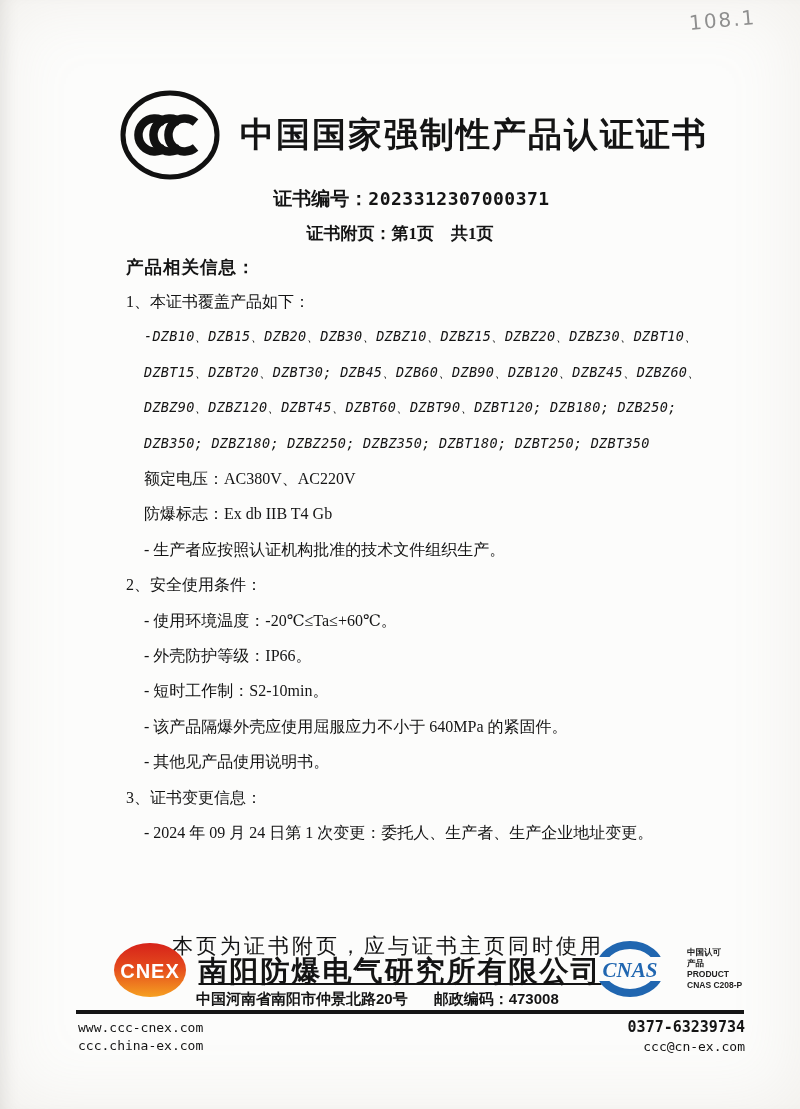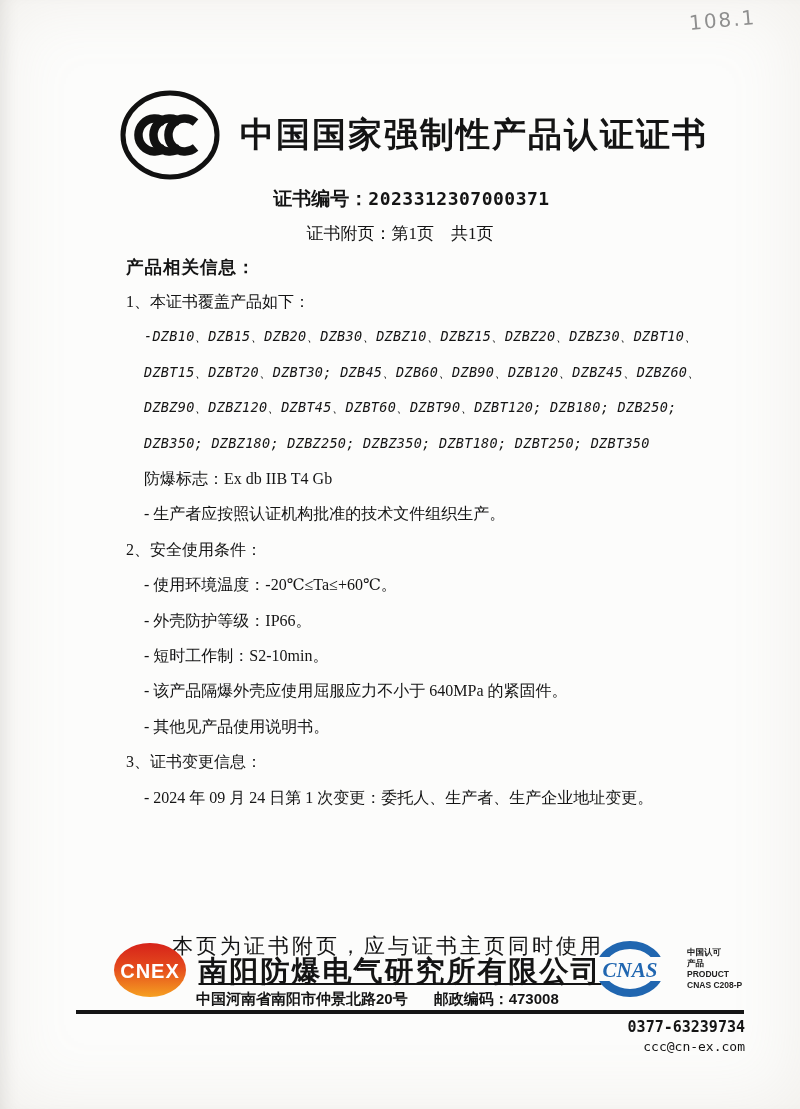--- a/index.html
+++ b/index.html
@@ -14,21 +14,21 @@
     transform:rotate(-5deg);font-family:"DejaVu Sans",sans-serif;letter-spacing:2px;
   }
   .header{position:absolute;top:88px;left:118px;display:flex;align-items:center;}
   .header .ccc{display:inline-block;width:104px;height:94px;}
   .header h1{
     margin:0 0 0 18px;font-size:34px;font-weight:700;letter-spacing:2px;white-space:nowrap;
     font-family:Liberation Mono, monospace;
   }
   .cert-no{position:absolute;top:186px;left:0;right:0;text-align:center;font-weight:700;font-size:19px;line-height:26px;margin-left:23px;}
   .cert-no .num{font-family:"DejaVu Sans Mono","Liberation Mono",monospace;font-size:18px;letter-spacing:0.5px;}
-  .cert-pg{position:absolute;top:222px;left:0;right:0;text-align:center;font-weight:400;font-size:17px;line-height:24px;}
+  .cert-pg{position:absolute;top:222px;left:0;right:0;text-align:center;font-weight:700;font-size:17px;line-height:24px;}
   .body{position:absolute;top:250px;left:126px;right:42px;}
   .body h2{margin:0;font-size:17.5px;font-weight:700;line-height:34px;letter-spacing:1px;}
   .body p{margin:0;font-size:16px;line-height:35.4px;white-space:nowrap;}
   .body .lv2{padding-left:18px;}
   .body .mono{font-family:"DejaVu Sans Mono","Liberation Mono",monospace;font-size:13.5px;letter-spacing:0.3px;font-style:italic;}
   .note{position:absolute;top:932px;left:0;right:0;text-align:center;font-size:21px;letter-spacing:3px;}
   .cnex{position:absolute;left:112px;top:940px;width:76px;height:62px;}
   .org{
     position:absolute;left:0;right:0;top:952px;text-align:center;
     font-family:"Liberation Sans","DejaVu Sans",sans-serif;font-weight:700;font-size:29px;letter-spacing:2px;text-decoration:underline;
@@ -80,20 +80,21 @@
     <span>证书附页：</span><span>第1页　共1页</span>
   </div>
 
   <div class="body">
     <h2>产品相关信息：</h2>
     <p class="lv1">1、本证书覆盖产品如下：</p>
     <p class="lv2 mono">-DZB10、DZB15、DZB20、DZB30、DZBZ10、DZBZ15、DZBZ20、DZBZ30、DZBT10、</p>
     <p class="lv2 mono">DZBT15、DZBT20、DZBT30; DZB45、DZB60、DZB90、DZB120、DZBZ45、DZBZ60、</p>
     <p class="lv2 mono">DZBZ90、DZBZ120、DZBT45、DZBT60、DZBT90、DZBT120; DZB180; DZB250;</p>
     <p class="lv2 mono">DZB350; DZBZ180; DZBZ250; DZBZ350; DZBT180; DZBT250; DZBT350</p>
+    <p class="lv2">额定电压：AC380V、AC220V</p>
     <p class="lv2">防爆标志：Ex db IIB T4 Gb</p>
     <p class="lv2">- 生产者应按照认证机构批准的技术文件组织生产。</p>
     <p class="lv1">2、安全使用条件：</p>
     <p class="lv2">- 使用环境温度：-20℃≤Ta≤+60℃。</p>
     <p class="lv2">- 外壳防护等级：IP66。</p>
     <p class="lv2">- 短时工作制：S2-10min。</p>
     <p class="lv2">- 该产品隔爆外壳应使用屈服应力不小于 640MPa 的紧固件。</p>
     <p class="lv2">- 其他见产品使用说明书。</p>
     <p class="lv1">3、证书变更信息：</p>
     <p class="lv2">- 2024 年 09 月 24 日第 1 次变更：委托人、生产者、生产企业地址变更。</p>
@@ -128,20 +129,24 @@
     <div class="cnas-caption">
       <div class="cn">中国认可</div>
       <div class="cn">产品</div>
       <div>PRODUCT</div>
       <div>CNAS C208-P</div>
     </div>
   </div>
 
   <div class="rule"></div>
 
+  <div class="contact-left">
+    <div>www.ccc-cnex.com</div>
+    <div>ccc.china-ex.com</div>
+  </div>
 
   <div class="contact-center">
     <span>中国河南省南阳市仲景北路20号</span>
     <span><span>邮政编码：</span><span>473008</span></span>
   </div>
 
   <div class="contact-right">
     <div class="phone">0377-63239734</div>
     <div class="email">ccc@cn-ex.com</div>
   </div>

